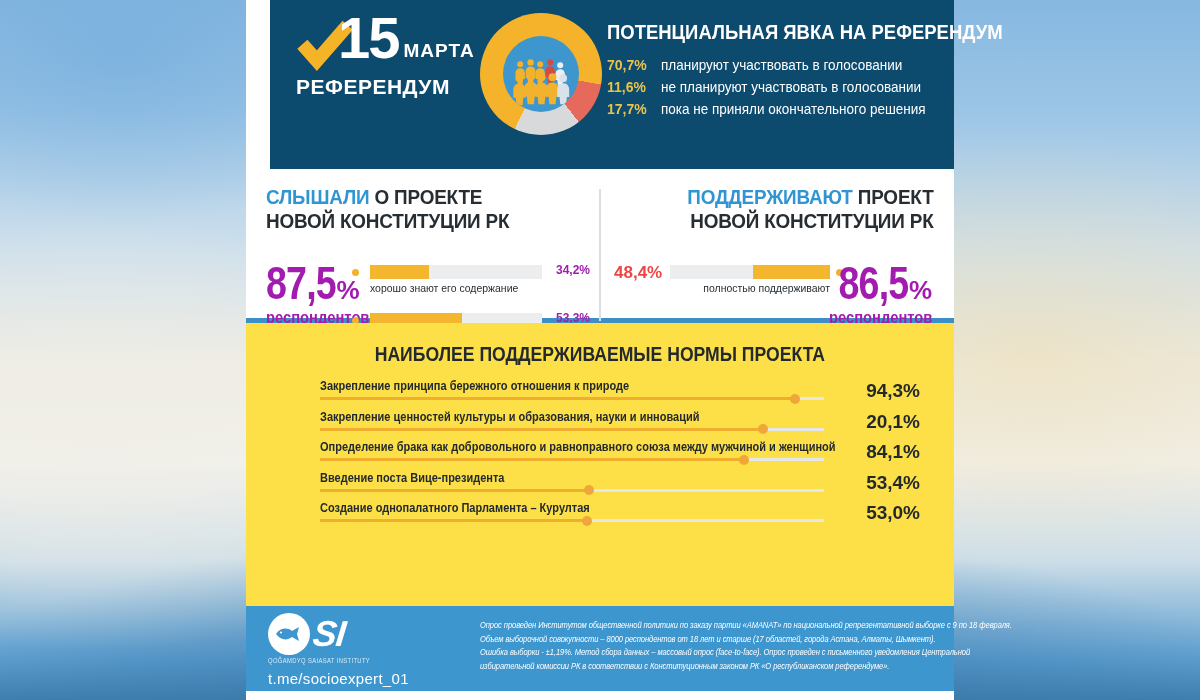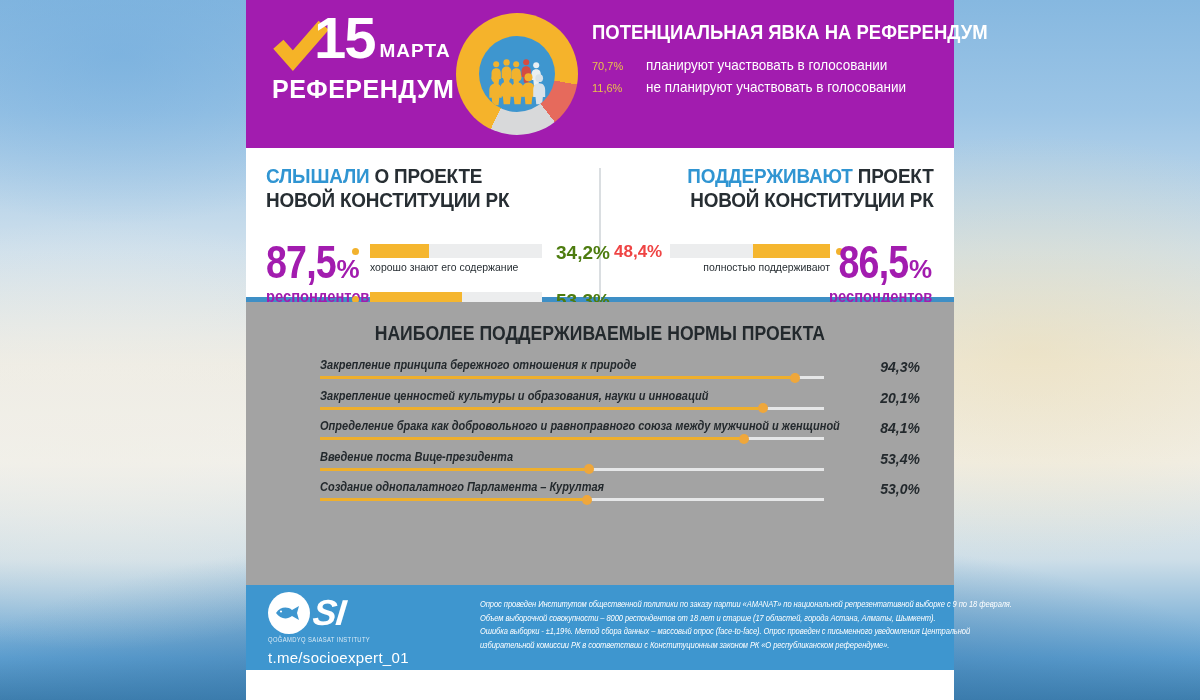--- a/index.html
+++ b/index.html
@@ -14,36 +14,36 @@
     background:
       radial-gradient(420px 240px at 10% 8%,  rgba(110,170,220,.55), transparent 70%),
       radial-gradient(520px 300px at 86% 50%, rgba(236,220,176,.55), transparent 72%),
       radial-gradient(520px 300px at 8% 62%,  rgba(240,238,230,.65), transparent 72%),
       radial-gradient(900px 260px at 50% 104%, rgba(52,118,170,.85), transparent 78%),
       linear-gradient(180deg,#86b8e0 0%,#9cc5e6 16%,#cfe0ec 36%,#eeece4 52%,#f2f1ec 66%,#cddee8 80%,#5e9fd0 94%,#3f7fae 100%);
   }
   .card { position:absolute; left:246px; top:0; width:708px; height:700px; background:#ffffff; }
 
   
-  .band-top { position:relative; height:148px; background:#a21caf; }
+  .band-top { position:relative; height:169px; background:#0c4a6e;margin-left:24px; }
   .logo { position:absolute; left:26px; top:10px; color:#fff; }
   .logo-row { display:flex; align-items:flex-start; }
   .check-icon { margin-top:10px; }
   .day { font-size:58px; font-weight:bold; line-height:.95; letter-spacing:-2px; margin-left:-16px; position:relative; z-index:2; }
   .month { font-size:19px; font-weight:bold; letter-spacing:1px; margin:30px 0 0 5px; }
-  .event { font-size:25px; font-weight:bold; letter-spacing:.5px; margin-top:-3px; white-space:nowrap; }
+  .event { font-size:21px; font-weight:bold; letter-spacing:.5px; margin-top:-3px; white-space:nowrap; }
 
   .donut { position:absolute; left:210px; top:13px; width:122px; height:122px; border-radius:50%; }
   .donut-hole { position:absolute; inset:23px; border-radius:50%; background:#3E96CF; display:flex; align-items:flex-end; justify-content:center; overflow:hidden; }
 
-  .turnout { position:absolute; left:346px; top:20px; color:#fff; }
+  .turnout { position:absolute; left:337px; top:20px; color:#fff; }
   .turnout-title { font-size:21px; font-weight:bold; white-space:nowrap; transform:scaleX(.88); transform-origin:0 50%; }
   .t-rows { margin-top:12px; }
   .t-row { display:flex; align-items:baseline; margin-top:5px; }
-  .t-val { flex:none; width:54px; font-size:11px; font-weight:normal; color:#E9C34A; }
+  .t-val { flex:none; width:54px; font-size:14px; font-weight:bold; color:#E9C34A; }
   .t-label { font-size:15px; white-space:nowrap; transform:scaleX(.9); transform-origin:0 50%; }
 
   
   .mid { position:relative; height:149px; background:#fff; color:#272E33; }
   .divider { position:absolute; left:353px; top:20px; width:2px; height:132px; background:#DADEE1; }
   .h2 { font-size:21px; font-weight:bold; line-height:1.16; white-space:nowrap; letter-spacing:-.2px; color:#272E33; }
   .h2 .acc { color:#3095D2; }
   .panel-l-title { position:absolute; left:20px; top:16px; transform:scaleX(.9); transform-origin:0 0; }
   .panel-r-title { position:absolute; right:20px; top:16px; text-align:right; transform:scaleX(.9); transform-origin:100% 0; }
 
@@ -56,40 +56,40 @@
   .big-l .big-pct { margin-left:-17px; }
   .big-sub { font-size:16px; font-weight:bold; margin-top:3px; white-space:nowrap; transform:scaleX(.92); transform-origin:0 0; }
   .big-r .big-sub { transform-origin:100% 0; }
 
   .bars-l { position:absolute; left:100px; top:96px; }
   .bar-row { position:relative; margin-bottom:19px; }
   .dot { position:absolute; width:7px; height:7px; border-radius:50%; background:#F2B22D; top:4px; }
   .dot-l { left:6px; }
   .track { margin-left:24px; width:172px; height:14px; background:#ECEDEE; }
   .fill { height:100%; background:#F5B62F; }
-  .pct { position:absolute; left:210px; top:-2px; font-size:19px; font-weight:bold; color:#4d7c0f; white-space:nowrap; }
+  .pct { position:absolute; left:210px; top:-2px; font-size:12px; font-weight:bold; color:#a21caf; white-space:nowrap; }
   .bar-lab { margin-left:24px; margin-top:3px; font-size:11px; white-space:nowrap; transform:scaleX(.95); transform-origin:0 0; }
 
   .bars-r { position:absolute; left:368px; top:96px; width:216px; }
   .bar-row-r { position:relative; margin-bottom:19px; }
   .pct-r { position:absolute; left:0; top:-2px; width:46px; font-size:17px; font-weight:bold; color:#ef4444; }
   .track-r { margin-left:56px; width:160px; height:14px; background:#ECEDEE; display:flex; justify-content:flex-end; }
   .dot-r { left:222px; }
   .bar-lab-r { margin-top:3px; width:216px; text-align:right; font-size:11px; white-space:nowrap; transform:scaleX(.95); transform-origin:100% 0; }
 
   .sep { height:5px; background:#3E8FC6; }
 
   
-  .norms { position:relative; height:283px; background:#a3a3a3; color:#23292D; }
+  .norms { position:relative; height:283px; background:#fde047; color:#23292D; }
   .norms-title { position:absolute; left:0; right:0; top:20px; text-align:center; font-size:20px; font-weight:bold; }
   .norms-title span { display:inline-block; white-space:nowrap; transform:scaleX(.88); }
-  .norm-rows { position:absolute; left:74px; right:34px; top:56px;font-style:italic; }
+  .norm-rows { position:absolute; left:74px; right:34px; top:56px; }
   .norm-row { position:relative; height:30.5px; }
   .n-label { position:absolute; left:0; top:0; font-size:12.5px; font-weight:bold; white-space:nowrap; transform:scaleX(.88); transform-origin:0 0; }
-  .n-pct { position:absolute; right:0; top:1px; font-size:14px; font-weight:bold; }
+  .n-pct { position:absolute; right:0; top:1px; font-size:19px; font-weight:bold; }
   .n-line { position:absolute; left:0; top:18px; width:504px; height:3px; background:#E6E7E8; }
   .n-fill { position:relative; height:3px; background:#EFAF2C; }
   .n-fill::after { content:""; position:absolute; right:-5px; top:-3.5px; width:10px; height:10px; border-radius:50%; background:#EFA73B; }
 
   
   .band-bottom { position:relative; height:85px; background:#3E96CF; color:#fff; }
   .qsi { position:absolute; left:22px; top:7px; }
   .qsi-row { display:flex; align-items:center; }
   .q-circle { width:42px; height:42px; border-radius:50%; background:#fff; display:flex; align-items:center; justify-content:center; }
   .qsi-si { font-size:36px; font-weight:bold; font-style:italic; letter-spacing:-1px; margin-left:3px; transform:skewX(-6deg); }
@@ -149,20 +149,24 @@
       <div class="turnout-title">ПОТЕНЦИАЛЬНАЯ ЯВКА НА РЕФЕРЕНДУМ</div>
       <div class="t-rows">
         <div class="t-row">
           <span class="t-val">70,7%</span>
           <span class="t-label">планируют участвовать в голосовании</span>
         </div>
         <div class="t-row">
           <span class="t-val">11,6%</span>
           <span class="t-label">не планируют участвовать в голосовании</span>
         </div>
+        <div class="t-row">
+          <span class="t-val">17,7%</span>
+          <span class="t-label">пока не приняли окончательного решения</span>
+        </div>
       </div>
     </div>
   </div>
 
   <div class="mid">
     <div class="divider"></div>
 
     <div class="panel-l-title">
       <div class="h2"><span class="acc">СЛЫШАЛИ</span><span> О ПРОЕКТЕ</span></div>
       <div class="h2">НОВОЙ КОНСТИТУЦИИ РК</div>

